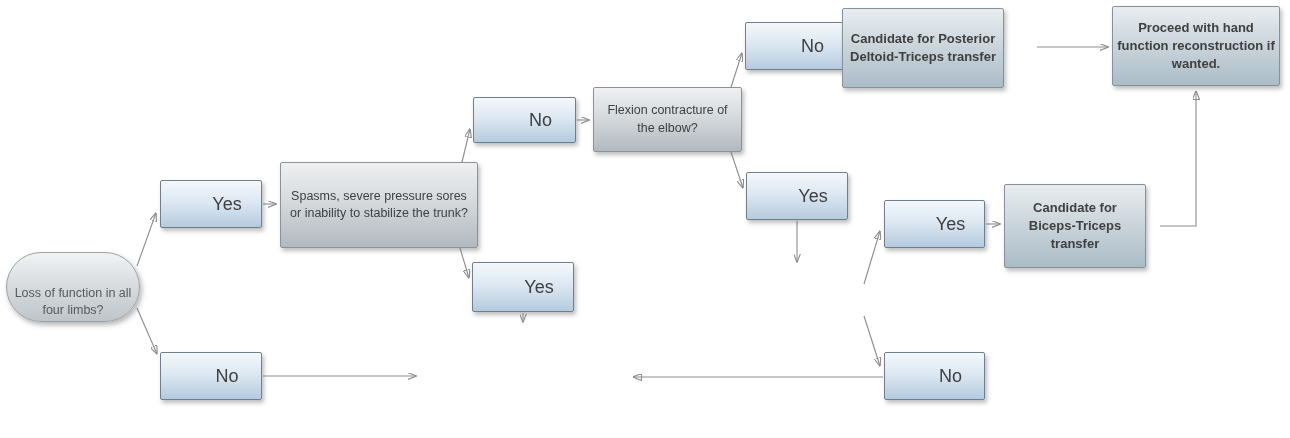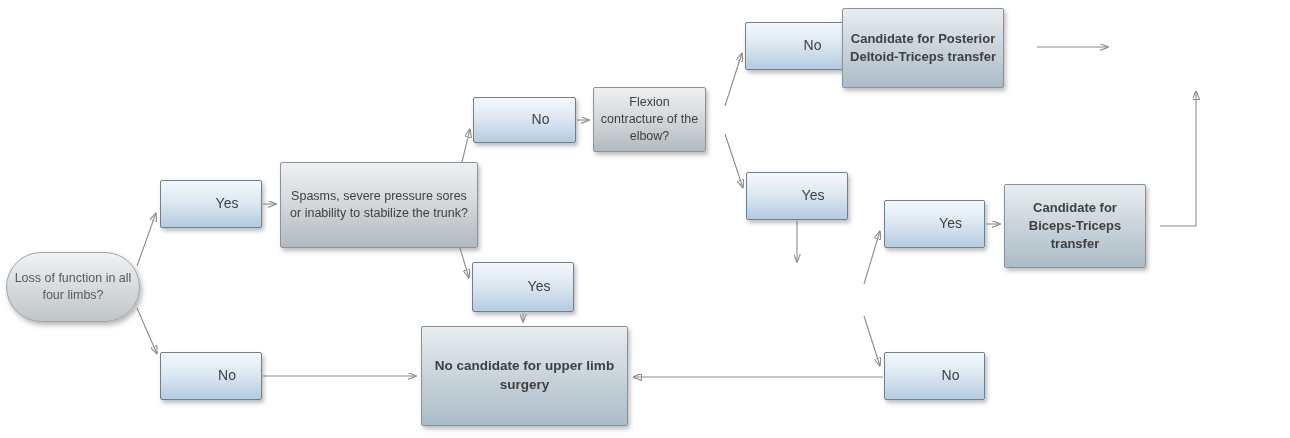--- a/index.html
+++ b/index.html
@@ -20,40 +20,41 @@
     border:1px solid #7e8a94;
     border-radius:2px;
     color:#404040;
     font-size:12.5px;line-height:1.38;
     padding:2px 4px;
     box-shadow:2px 3px 4px rgba(110,110,110,.45);
   }
   .branch{
     background:linear-gradient(180deg,#f4f8fb 0%,#dde8f2 45%,#b4cbe0 100%);
     border-color:#6f7f8e;
-    font-size:14px;
+    font-size:18px;
     padding-left:36px;
   }
   .decision{
     background:linear-gradient(180deg,#eef0f1 0%,#d6dadd 45%,#b2b9bf 100%);
     border-color:#8b9299;
   }
   .outcome{
     background:linear-gradient(180deg,#e9edf0 0%,#ccd6dc 45%,#abbcc7 100%);
     border-color:#85919b;
     font-weight:bold;
     font-size:13px;
   }
   .outcome.big{font-size:13.5px;}
   .oval{
     background:linear-gradient(180deg,#f1f3f4 0%,#d9dde0 45%,#bfc5c9 100%);
     border-color:#9aa1a7;
     border-radius:36px;
     color:#595959;
     box-shadow:2px 3px 5px rgba(110,110,110,.5);
+    align-items:flex-end;
   }
 </style>
 </head>
 <body>
 
 <div id="canvas">
 
   <svg id="connectors" width="1290" height="438" viewBox="0 0 1290 438">
     <defs>
       <marker id="arrow" markerWidth="9" markerHeight="7" refX="8.5" refY="3.5" orient="auto" markerUnits="userSpaceOnUse">
@@ -97,47 +98,47 @@
   </div>
 
   <div class="node branch" style="left:473px;top:97px;width:103px;height:46px">
     <span>No</span>
   </div>
 
   <div class="node branch" style="left:472px;top:262px;width:102px;height:50px">
     <span>Yes</span>
   </div>
 
-  <div class="node decision" style="left:593px;top:87px;width:113px;height:65px">
+  <div class="node decision" style="left:593px;top:87px;width:149px;height:65px">
     <span>Flexion contracture of the elbow?</span>
   </div>
 
   <div class="node branch" style="left:745px;top:22px;width:103px;height:48px">
     <span>No</span>
   </div>
 
   <div class="node branch" style="left:746px;top:172px;width:102px;height:48px">
     <span>Yes</span>
   </div>
 
   <div class="node outcome" style="left:842px;top:8px;width:162px;height:80px">
     <span>Candidate for Posterior Deltoid-Triceps transfer</span>
   </div>
 
+  <div class="node outcome" style="left:1112px;top:6px;width:168px;height:80px">
+    <span>Proceed with hand function reconstruction if wanted.</span>
+  </div>
 
 
   <div class="node branch" style="left:884px;top:200px;width:101px;height:48px">
     <span>Yes</span>
   </div>
 
   <div class="node outcome" style="left:1004px;top:184px;width:142px;height:84px">
     <span>Candidate for Biceps-Triceps transfer</span>
   </div>
 
   <div class="node branch" style="left:884px;top:352px;width:101px;height:48px">
     <span>No</span>
   </div>
 
-  <div class="node outcome big" style="left:421px;top:326px;width:207px;height:100px">
-    <span>No candidate for upper limb surgery</span>
-  </div>
 
 </div>
 
 </body></html>

